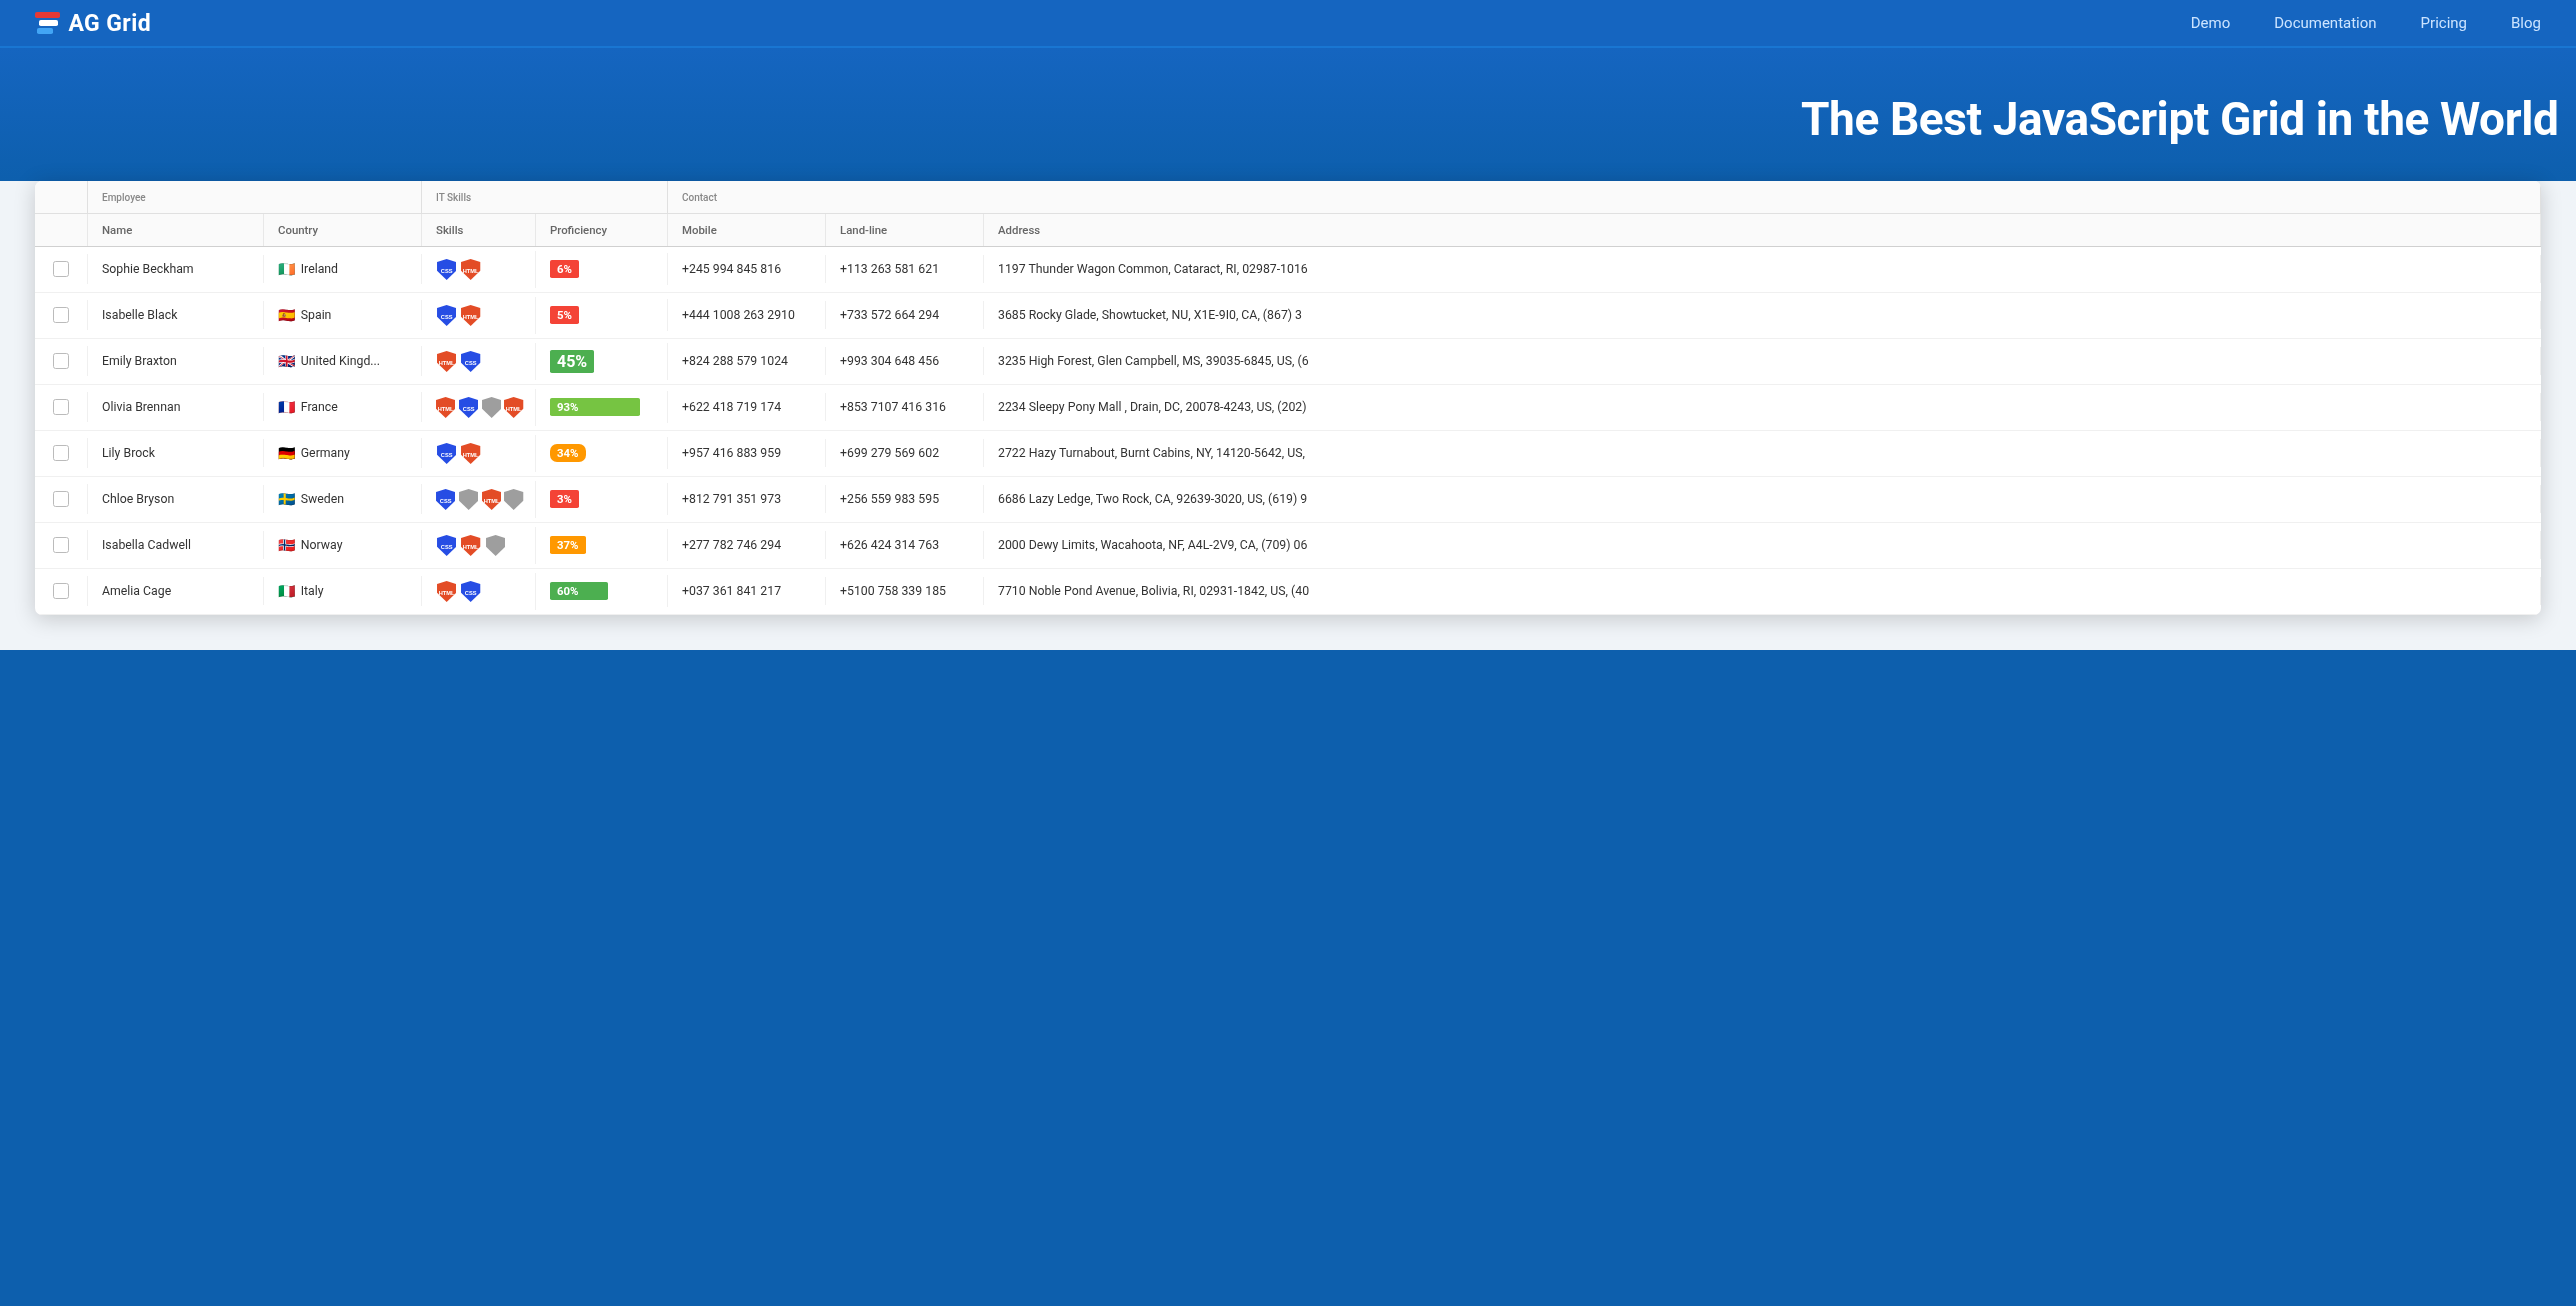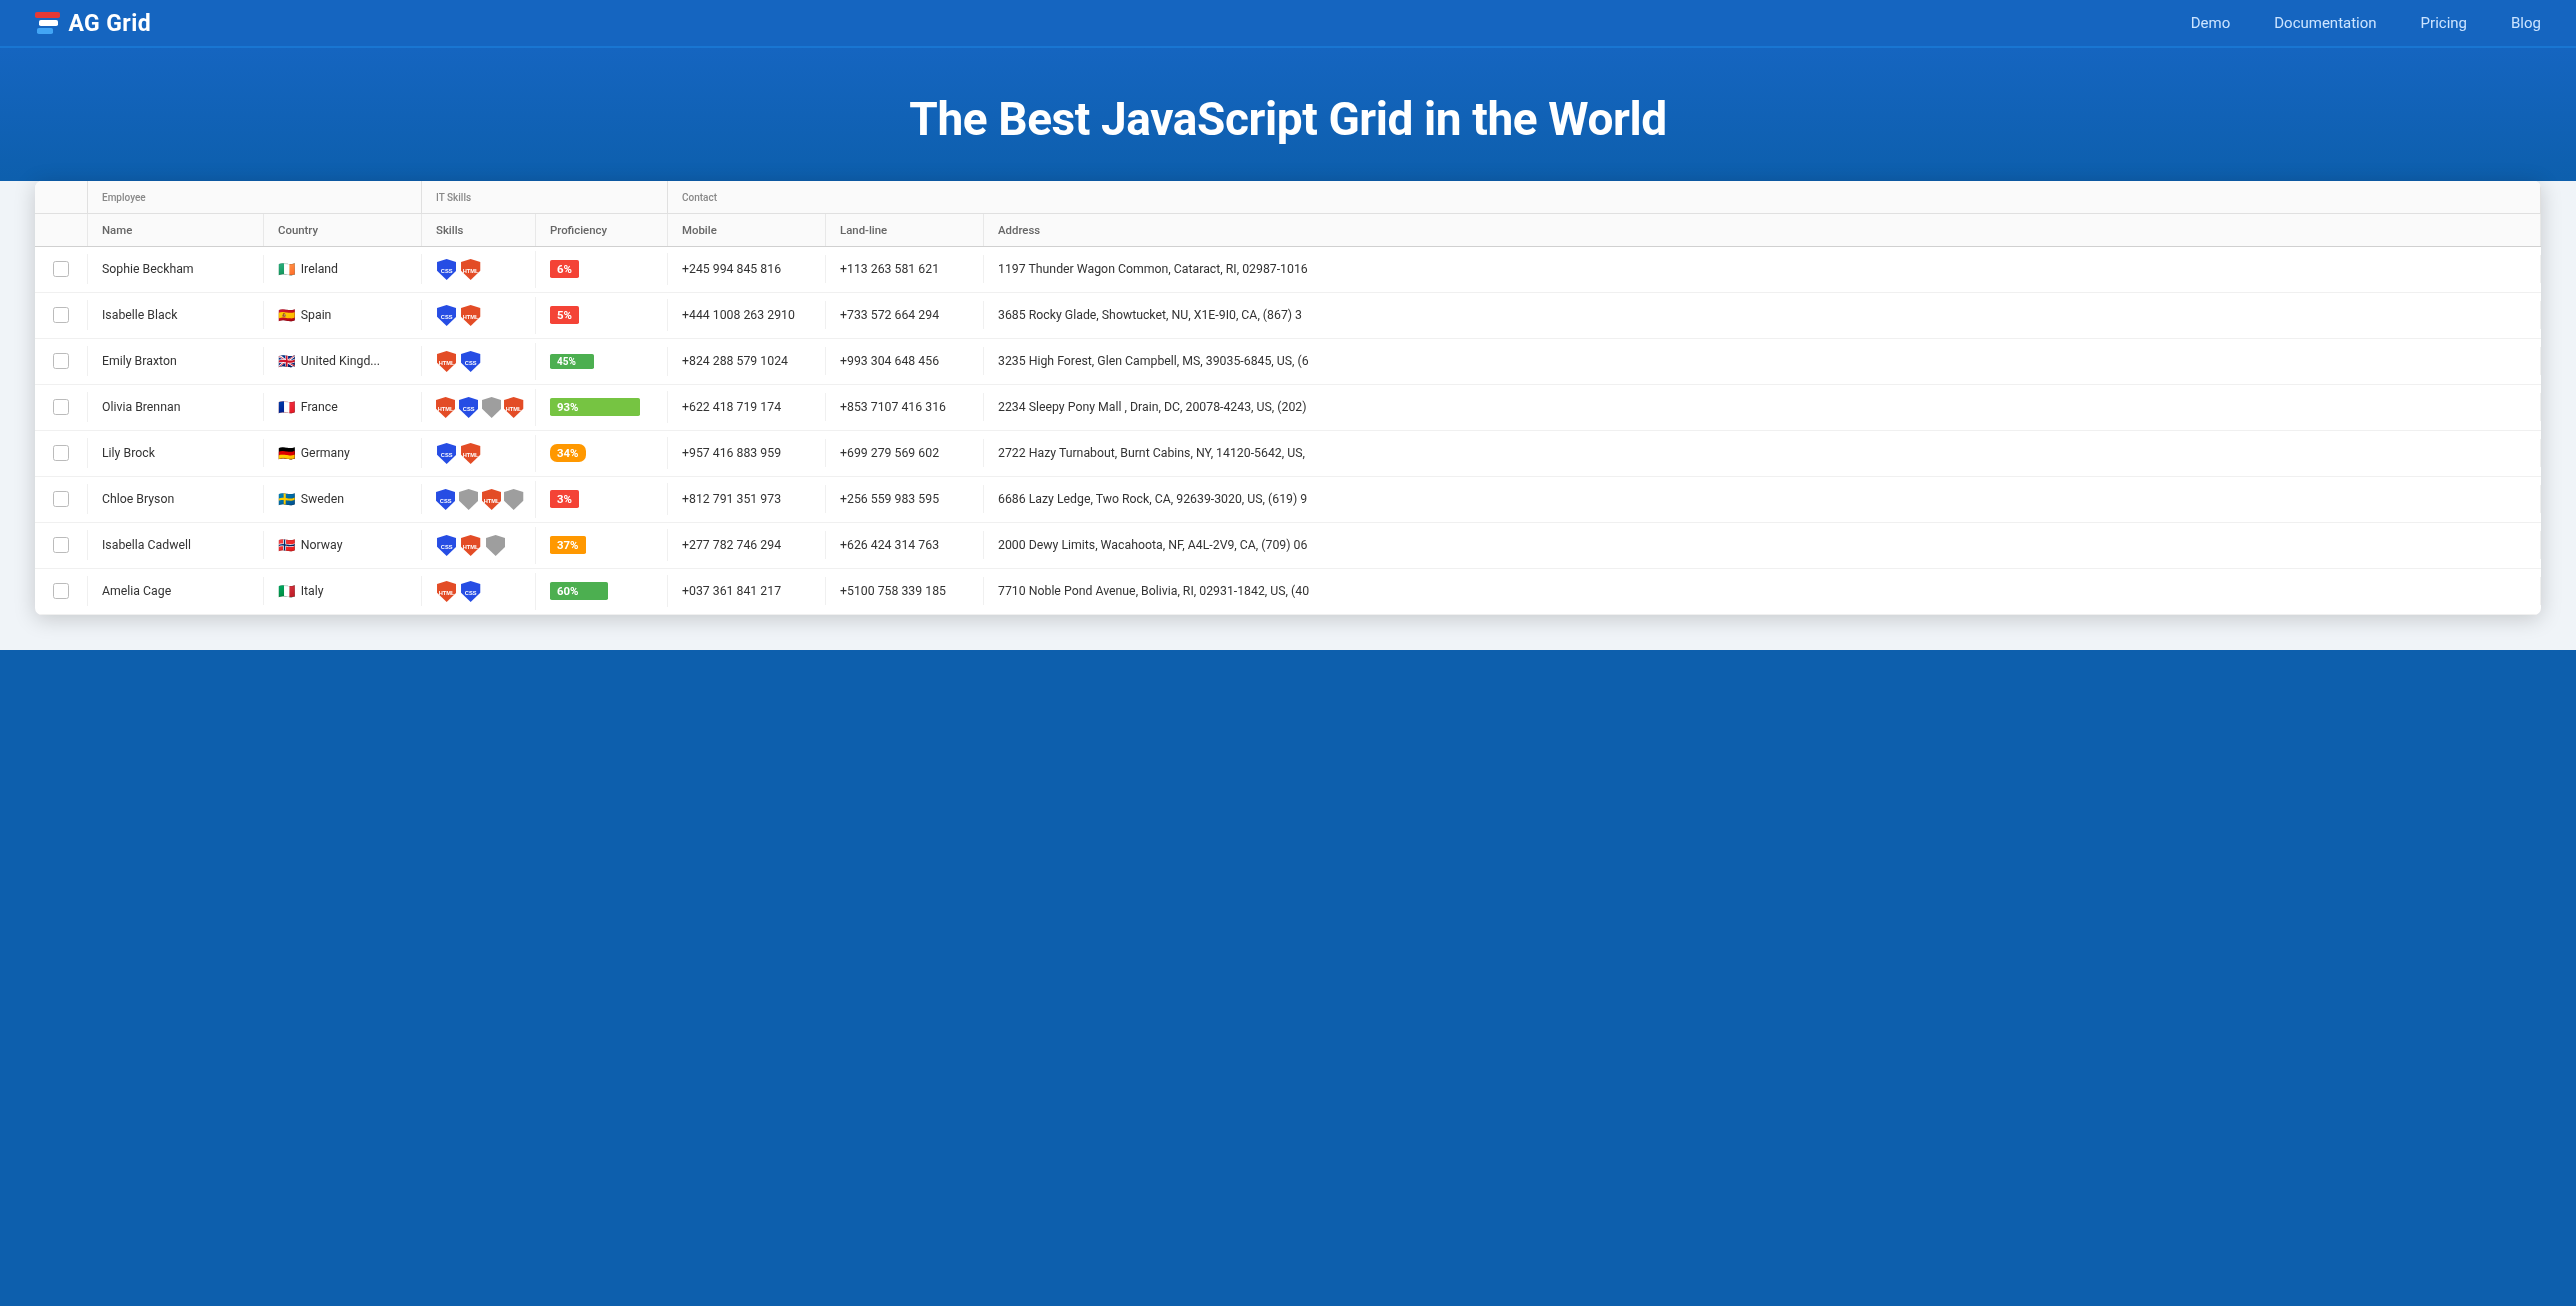--- a/index.html
+++ b/index.html
@@ -46,21 +46,21 @@
     .nav-link {
       color: #cce4ff;
       font-size: 15px;
       text-decoration: none;
       cursor: pointer;
     }
 
     
     .hero {
       background: linear-gradient(180deg, #1565c0 0%, #0d5fad 100%);
-      text-align: center;
+      text-align: right;
       padding: 44px 17.6px 35px;
     }
     .hero-title {
       color: #fff;
       font-size: 46px;
       font-weight: 700;
       letter-spacing: -0.4px;
     }
 
     
@@ -291,21 +291,21 @@
             </span>
             <span class="skill-wrap">
               <svg class="skill-svg" viewBox="0 0 22 24" xmlns="http://www.w3.org/2000/svg" style="font-size:14px">
     <path d="M11 0 L22 3.5 L22 13.5 L11 24 L0 13.5 L0 3.5 Z" fill="#264de4"></path>
     <text x="11" y="16" text-anchor="middle" font-size="6.5" font-weight="700" fill="#fff" font-family="Arial">CSS</text>
   </svg>
             </span>
           </div>
     <div class="data-cell proficiency-col">
       <div style="display:inline-flex;align-items:center;background:#4caf50;border-radius:1.8px;padding:1.8px 7px;min-width:44px;">
-        <span style="font-size:10px;font-weight:700;color:#fff;">45%</span>
+        <span style="font-size:16px;font-weight:700;color:#fff;">45%</span>
       </div>
     </div>
     <div class="data-cell mobile-col">+824 288 579 1024</div>
     <div class="data-cell landline-col">+993 304 648 456</div>
     <div class="data-cell address-col">3235 High Forest, Glen Campbell, MS, 39035-6845, US, (6</div>
   </div>
         <div class="data-row">
     <div class="data-cell checkbox-col">
       <div class="row-checkbox"></div>
     </div>

